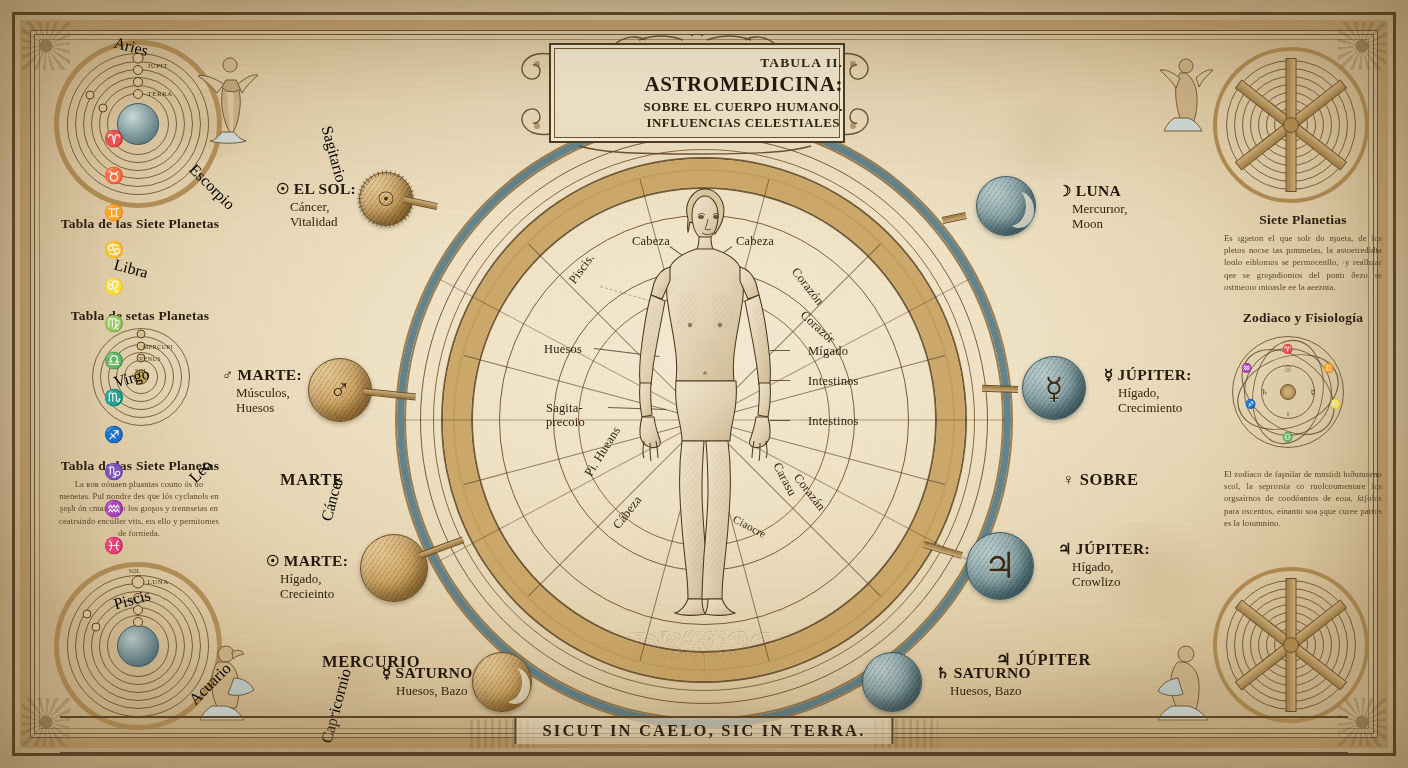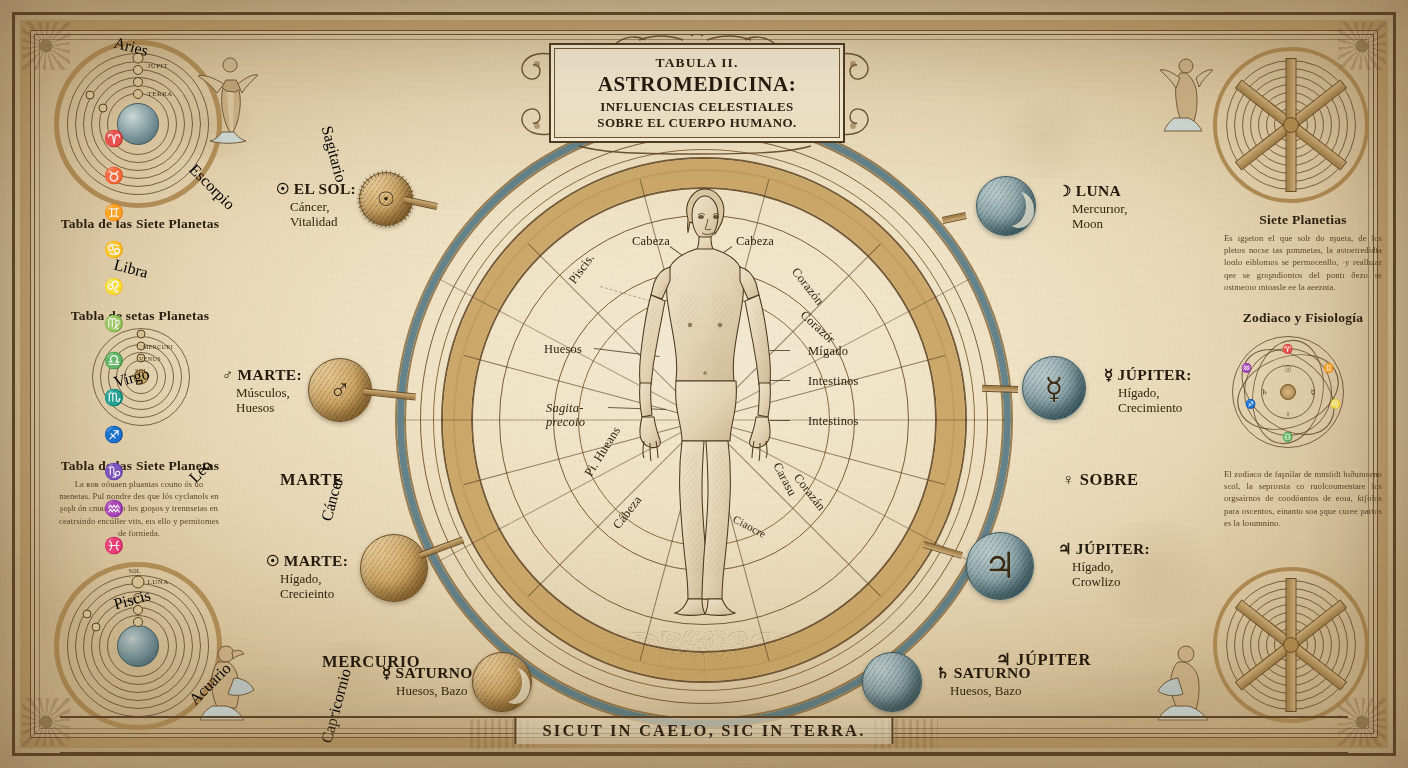--- a/index.html
+++ b/index.html
@@ -58,21 +58,21 @@
   #title-cartouche{
     position:absolute;left:519px;top:34px;width:352px;height:121px;
   }
   #title-flourish{position:absolute;inset:0;}
   #title-plate{
     position:absolute;left:30px;top:9px;width:292px;height:96px;
     background:linear-gradient(#f6ecd6,#ece0c3);
     border:2px solid #4f3b20;
     box-shadow:inset 0 0 0 3px #f6ecd6, inset 0 0 0 4px #6e5430;
     text-align:center;
-    display:flex;flex-direction:column;justify-content:center;
+    display:flex;flex-direction:column;justify-content:center;align-items:flex-end;
   }
   #title-plate .t1{font-size:13.5px;letter-spacing:1.1px;color:#2e2214;font-weight:700;}
   #title-plate .t2{font-size:21px;letter-spacing:.6px;color:#241a0f;font-weight:700;margin-top:1px;}
   #title-plate .t3{font-size:13px;letter-spacing:.45px;color:#2e2214;font-weight:600;margin-top:2px;line-height:1.22;}
 
   
   #wheel{position:absolute;left:404px;top:120px;width:600px;height:600px;}
   .ring{position:absolute;border-radius:50%;left:50%;top:50%;transform:translate(-50%,-50%);}
   #ring-outerblue{
     width:600px;height:600px;
@@ -439,21 +439,21 @@
         <div class="zname" style="left: 239.695px; top: 74.9393px; transform: translate(-50%, -50%) rotate(345deg);">Piscis</div>
         <div class="zglyph" style="left: 253.93px; top: 128.065px; transform: translate(-50%, -50%);">♓</div>
       </div>
 
     <div class="anat rot" style="left:168px;top:155px;transform:rotate(-54deg);">Piscis.</div>
     <div class="leader" style="left:196px;top:166px;width:52px;transform:rotate(16deg);opacity:.55;border-top:1px dashed rgba(60,44,24,.6);background:none;"></div>
 
     <div class="anat" style="left:140px;top:222px;">Huesos</div>
     <div class="leader" style="left:190px;top:228px;width:66px;transform:rotate(7deg);"></div>
 
-    <div class="anat" style="left:142px;top:282px;white-space:pre-line;line-height:1.1;font-style:italic;">Sagita-
+    <div class="anat" style="left:142px;top:282px;white-space:pre-line;line-height:1.1;">Sagita-
 precoio</div>
     <div class="leader" style="left:204px;top:287px;width:58px;transform:rotate(2deg);"></div>
 
     <div class="anat rot" style="left:184px;top:348px;transform:rotate(-58deg);">Pi. Hueans</div>
     <div class="anat rot" style="left:212px;top:400px;transform:rotate(-52deg);">Cábeza</div>
 
     <div class="anat" style="left:228px;top:114px;">Cabeza</div>
     <div class="leader" style="left:266px;top:126px;width:46px;transform:rotate(36deg);"></div>
 
     <div class="anat" style="left:332px;top:114px;">Cabeza</div>
@@ -679,22 +679,22 @@
         <circle cx="18" cy="30" r="3"></circle>
           <circle cx="334" cy="30" r="3"></circle>
         <circle cx="18" cy="92" r="3"></circle>
           <circle cx="334" cy="92" r="3"></circle>
       </g>
     </svg>
     <div id="title-plate">
       <div class="t1">TABULA II.</div>
       <div class="t2">ASTROMEDICINA:</div>
       <div class="t3">
+        <div>SOBRE EL CUERPO HUMANO.</div>
         <div>INFLUENCIAS CELESTIALES</div>
-        <div>SOBRE EL CUERPO HUMANO.</div>
       </div>
     </div>
   </div>
 
   <div id="motto-band"></div>
   <div class="motto-orn" style="left:470px;"></div>
   <div class="motto-orn" style="right:470px;"></div>
   <div id="motto-plate">
     <span>SICUT IN CAELO, SIC IN TERRA.</span>
   </div>

